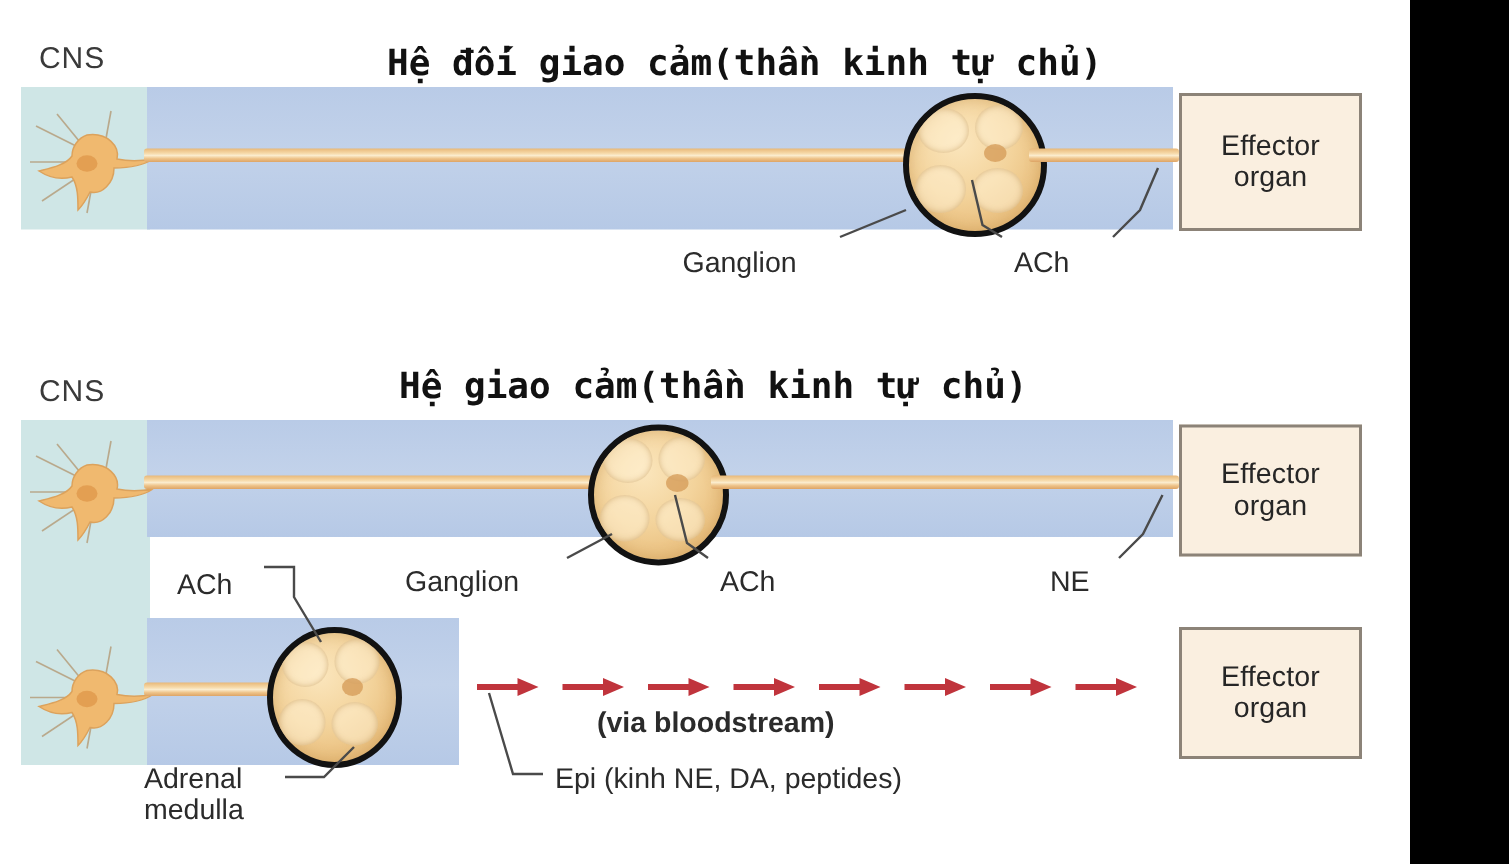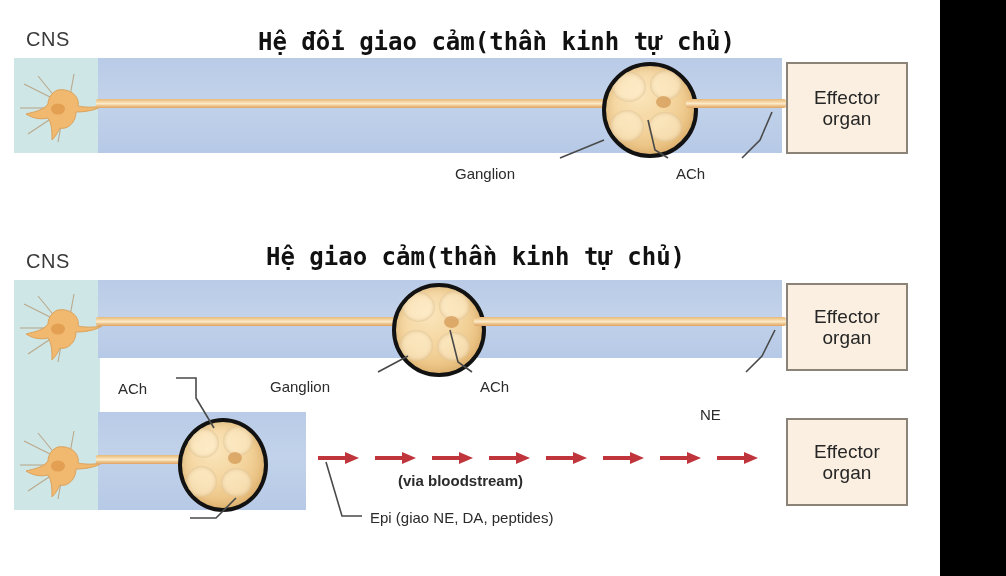--- a/index.html
+++ b/index.html
@@ -18,21 +18,21 @@
             background:radial-gradient(circle at 38% 32%,#fbe6bd 0%,#f3d39b 45%,#e9bf7e 75%,#e0b273 100%);
             box-shadow:inset 0 0 10px rgba(190,140,70,.45);overflow:hidden;}
   .gang-cell{position:absolute;border-radius:50%;background:rgba(255,240,210,.55);
              box-shadow:inset 0 0 4px rgba(180,130,60,.5);}
   .gang-nuc{position:absolute;border-radius:50%;background:#d49a55;opacity:.75;}
   .organ{position:absolute;background:#faefe0;border:2px solid #8c8378;
          display:flex;flex-direction:column;align-items:center;justify-content:center;
          color:#262626;font-size:19px;line-height:1.12;letter-spacing:.1px;}
   .organ span{display:block;}
 
-  .lbl{position:absolute;color:#2b2b2b;font-size:15px;white-space:nowrap;text-align:center;}
+  .lbl{position:absolute;color:#2b2b2b;font-size:19px;white-space:nowrap;text-align:center;}
   .lbl2{position:absolute;color:#2b2b2b;font-size:19px;line-height:1.1;}
   .cns{position:absolute;color:#3a3a3a;font-size:20px;letter-spacing:.6px;}
 
   .title{position:absolute;color:#111;font-family:"DejaVu Sans Mono","Liberation Mono",monospace;
          font-size:24px;font-weight:700;white-space:nowrap;}
 
   .leader{position:absolute;stroke:#4a4a4a;fill:none;stroke-width:1.6;}
   svg.overlay{position:absolute;left:0;top:0;width:1006px;height:576px;pointer-events:none;}
 
   .arrowrow{position:absolute;display:flex;align-items:center;gap:13px;}
@@ -121,21 +121,21 @@
 
   <div class="axon" style="left:474px;top:317px;width:312px;height:9px;"></div>
 
   <div class="organ" style="left:786px;top:283px;width:118px;height:84px;">
     <span>Effector</span>
     <span>organ</span>
   </div>
 
   <div class="lbl" style="left:270px;top:378px;">Ganglion</div>
   <div class="lbl" style="left:480px;top:378px;">ACh</div>
-  <div class="lbl" style="left:700px;top:378px;margin-top:28px;">NE</div>
+  <div class="lbl" style="left:700px;top:378px;">NE</div>
   <div class="lbl" style="left:118px;top:380px;">ACh</div>
 
   <div class="soma" style="left:18px;top:425px;width:86px;height:76px;">
     <svg width="86" height="76" viewBox="0 0 86 76">
       <g stroke="#b9a98c" stroke-width="1.1" fill="none">
         <path d="M38 30 L20 8"></path>
           <path d="M34 30 L6 16"></path>
           <path d="M32 40 L2 40"></path>
         <path d="M34 50 L10 66"></path>
           <path d="M44 52 L40 74"></path>
@@ -149,34 +149,38 @@
   <div class="axon" style="left:96px;top:455px;width:96px;height:9px;"></div>
 
   <div class="ganglion" style="left:178px;top:418px;width:82px;height:86px;">
     <div class="gang-cell" style="left:6px;top:6px;width:31px;height:30px;"></div>
     <div class="gang-cell" style="left:41px;top:4px;width:30px;height:30px;"></div>
     <div class="gang-cell" style="left:4px;top:44px;width:31px;height:31px;"></div>
     <div class="gang-cell" style="left:39px;top:46px;width:31px;height:29px;"></div>
     <div class="gang-nuc" style="left:46px;top:30px;width:14px;height:12px;"></div>
   </div>
 
+  <div class="lbl2" style="left:96px;top:510px;">
+    <span>Adrenal</span><br>
+    <span>medulla</span>
+  </div>
 
   <div class="arrowrow" id="arrowrow" style="left:318px;top:452px;">
       <div class="arr"></div>
       <div class="arr"></div>
       <div class="arr"></div>
       <div class="arr"></div>
       <div class="arr"></div>
       <div class="arr"></div>
       <div class="arr"></div>
       <div class="arr"></div>
     </div>
 
   <div class="lbl" style="left:398px;top:472px;font-weight:bold;">(via bloodstream)</div>
-  <div class="lbl" style="left:370px;top:509px;">Epi (giao NE, DA, peptides)</div>
+  <div class="lbl" style="left:370px;top:509px;">Epi (kinh NE, DA, peptides)</div>
 
   <div class="organ" style="left:786px;top:418px;width:118px;height:84px;">
     <span>Effector</span>
     <span>organ</span>
   </div>
 
   <svg class="overlay">
 
     <path class="leader" d="M560 158 L604 140"></path>
     <path class="leader" d="M668 158 L655 150 L648 120"></path>

